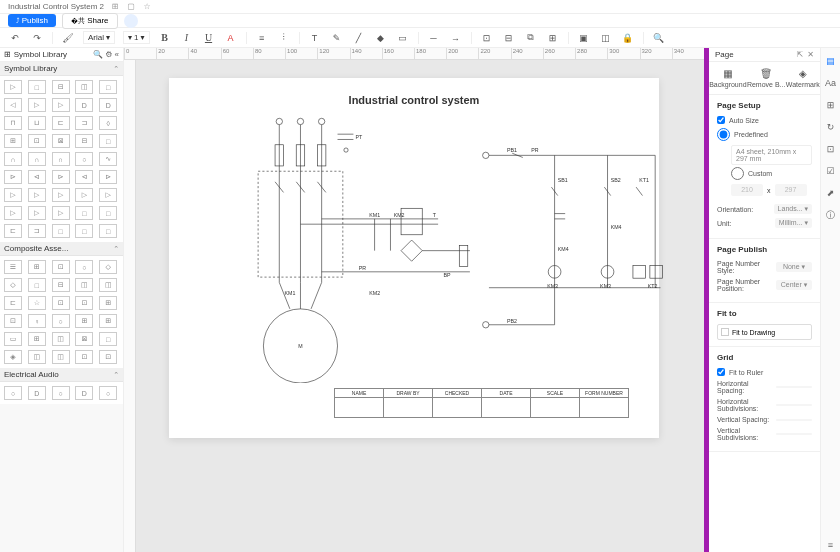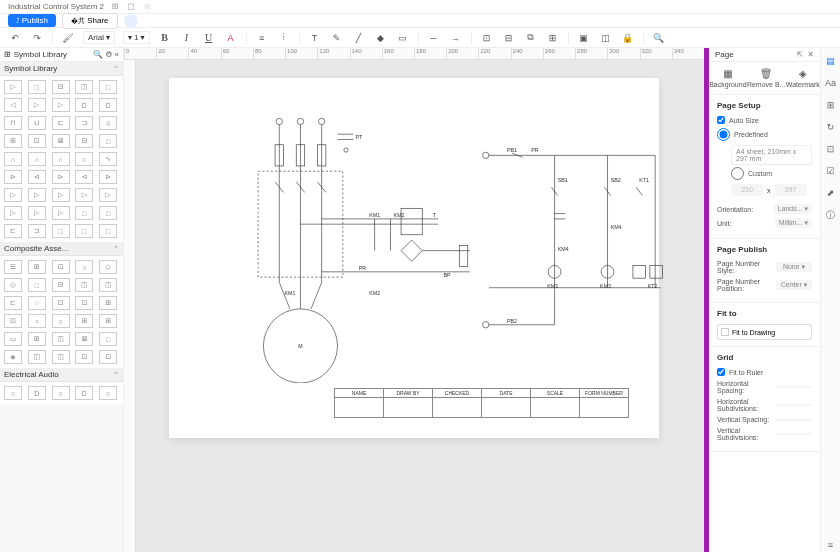--- a/index.html
+++ b/index.html
@@ -240,20 +240,21 @@
         <span>220</span>
         <span>240</span>
         <span>260</span>
         <span>280</span>
         <span>300</span>
         <span>320</span>
         <span>340</span>
     </div>
     <div class="ruler-v"></div>
     <div class="page">
+      <div class="page-title">Industrial control system</div>
       <svg class="diagram" viewBox="0 0 410 255" style="width:100%;height:calc(100% - 90px)">
         <g stroke="#333" stroke-width="0.6" fill="none">
           <circle cx="40" cy="8" r="3"></circle>
             <circle cx="60" cy="8" r="3"></circle>
             <circle cx="80" cy="8" r="3"></circle>
           <line x1="40" y1="11" x2="40" y2="160"></line>
             <line x1="60" y1="11" x2="60" y2="160"></line>
             <line x1="80" y1="11" x2="80" y2="160"></line>
           <rect x="36" y="30" width="8" height="20"></rect>
             <rect x="56" y="30" width="8" height="20"></rect>

